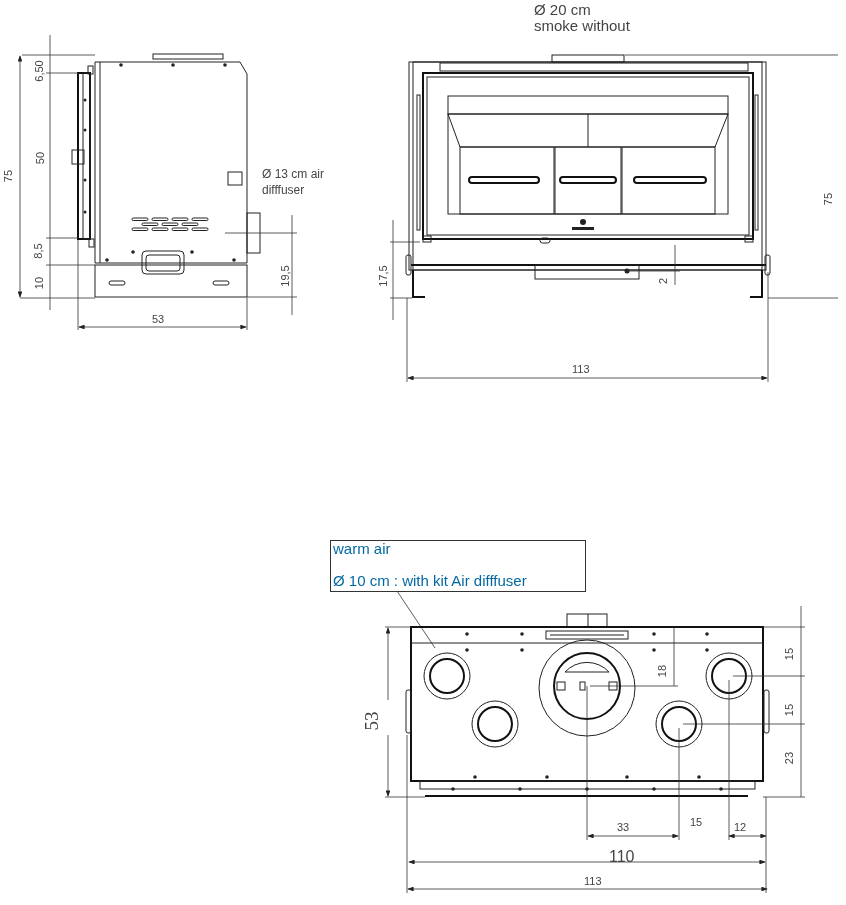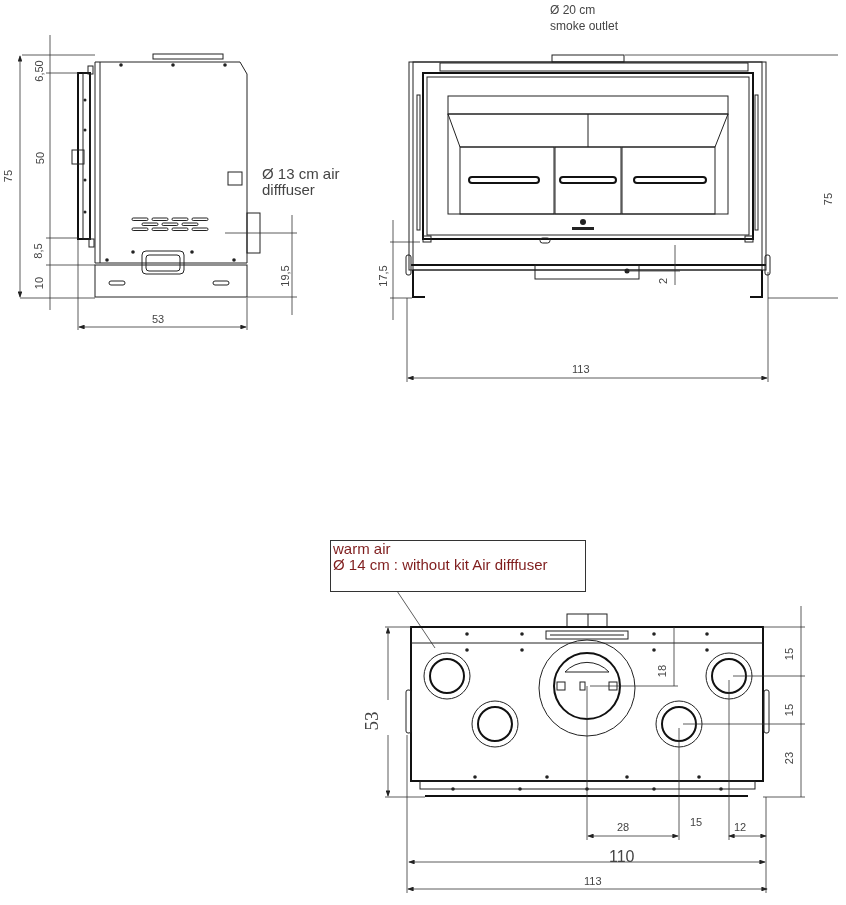--- a/index.html
+++ b/index.html
@@ -3,21 +3,21 @@
 <meta charset="utf-8">
 <style>
   html, body { margin: 0; padding: 0; background: #ffffff; }
   body { width: 846px; height: 905px; position: relative; overflow: hidden; font-family: "Liberation Sans", sans-serif; }
   svg { position: absolute; left: 0; top: 0; }
   .ln { stroke: #222; fill: none; stroke-width: 1; }
   .th { stroke: #111; fill: none; stroke-width: 2; }
   .dim { stroke: #333; fill: none; stroke-width: 0.8; }
   .dot { fill: #222; }
   .legend-box { position: absolute; left: 330px; top: 540px; width: 256px; height: 52px; border: 1.5px solid #333; box-sizing: border-box; background: #fff; }
-  .legend-line { position: absolute; left: 2px; font-family: "Liberation Sans", sans-serif; font-size: 15px; color: #7f1d1d; white-space: nowrap; line-height: 16px; }
+  .legend-line { position: absolute; left: 2px; font-family: "Liberation Sans", sans-serif; font-size: 15px; color: #0369a1; white-space: nowrap; line-height: 16px; }
   .abs { position: absolute; white-space: nowrap; color: #444; }
 </style>
 </head>
 <body>
 
 <svg width="846" height="905" viewBox="0 0 846 905">
   <defs>
     <marker id="arr" markerWidth="8" markerHeight="6" refX="7" refY="3" orient="auto-start-reverse">
       <path d="M0,0 L8,3 L0,6 Z" fill="#222"></path>
     </marker>
@@ -216,49 +216,49 @@
 
     <line x1="588" y1="836" x2="678" y2="836" class="dim" marker-start="url(#arr)" marker-end="url(#arr)"></line>
     <line x1="729" y1="836" x2="766" y2="836" class="dim" marker-start="url(#arr)" marker-end="url(#arr)"></line>
     <line x1="766" y1="797" x2="766" y2="893" class="dim"></line>
     <line x1="407" y1="735" x2="407" y2="893" class="dim"></line>
     <line x1="409" y1="862" x2="765" y2="862" class="dim" marker-start="url(#arr)" marker-end="url(#arr)"></line>
     <line x1="408" y1="889" x2="767" y2="889" class="dim" marker-start="url(#arr)" marker-end="url(#arr)"></line>
   </g>
 </svg>
 
-<div class="abs" style="left:262px; top:166px; font-size:15px; line-height:16px;">
+<div class="abs" style="left:262px; top:166px; font-size:12px; line-height:16px;">
   <div>Ø 13 cm air</div>
   <div>difffuser</div>
 </div>
 
 <div class="abs" style="left:2px; top:170px; font-size:11px; transform:rotate(-90deg);">75</div>
 <div class="abs" style="left:28px; top:65px; font-size:11px; transform:rotate(-90deg);">6,50</div>
 <div class="abs" style="left:34px; top:152px; font-size:11px; transform:rotate(-90deg);">50</div>
 <div class="abs" style="left:30px; top:245px; font-size:11px; transform:rotate(-90deg);">8,5</div>
 <div class="abs" style="left:33px; top:277px; font-size:11px; transform:rotate(-90deg);">10</div>
 <div class="abs" style="left:152px; top:313px; font-size:11px;">53</div>
 <div class="abs" style="left:274px; top:270px; font-size:11px; transform:rotate(-90deg);">19,5</div>
 
-<div class="abs" style="left:550px; top:2px; font-size:12px; line-height:16px;">
+<div class="abs" style="left:534px; top:2px; font-size:15px; line-height:16px;">
   <div>Ø 20 cm</div>
-  <div>smoke outlet</div>
+  <div>smoke without</div>
 </div>
 <div class="abs" style="left:822px; top:193px; font-size:11px; transform:rotate(-90deg);">75</div>
 <div class="abs" style="left:372px; top:270px; font-size:11px; transform:rotate(-90deg);">17,5</div>
 <div class="abs" style="left:660px; top:275px; font-size:11px; transform:rotate(-90deg);">2</div>
 <div class="abs" style="left:572px; top:363px; font-size:11px;">113</div>
 
 <div class="legend-box">
   <div class="legend-line" style="top:0px;">warm air</div>
-  <div class="legend-line" style="top:16px;">Ø 14 cm : without kit Air difffuser</div>
+  <div class="legend-line" style="top:32px;">Ø 10 cm : with kit Air difffuser</div>
 </div>
 
 <div class="abs" style="left:362px; top:710px; font-size:19px; font-family:'Liberation Serif', serif; transform:rotate(-90deg);">53</div>
 <div class="abs" style="left:656px; top:665px; font-size:11px; transform:rotate(-90deg);">18</div>
 <div class="abs" style="left:783px; top:648px; font-size:11px; transform:rotate(-90deg);">15</div>
 <div class="abs" style="left:783px; top:704px; font-size:11px; transform:rotate(-90deg);">15</div>
 <div class="abs" style="left:783px; top:752px; font-size:11px; transform:rotate(-90deg);">23</div>
-<div class="abs" style="left:617px; top:821px; font-size:11px;">28</div>
+<div class="abs" style="left:617px; top:821px; font-size:11px;">33</div>
 <div class="abs" style="left:690px; top:816px; font-size:11px;">15</div>
 <div class="abs" style="left:734px; top:821px; font-size:11px;">12</div>
 <div class="abs" style="left:609px; top:848px; font-size:16px;">110</div>
 <div class="abs" style="left:584px; top:875px; font-size:11px;">113</div>
 
 </body></html>

